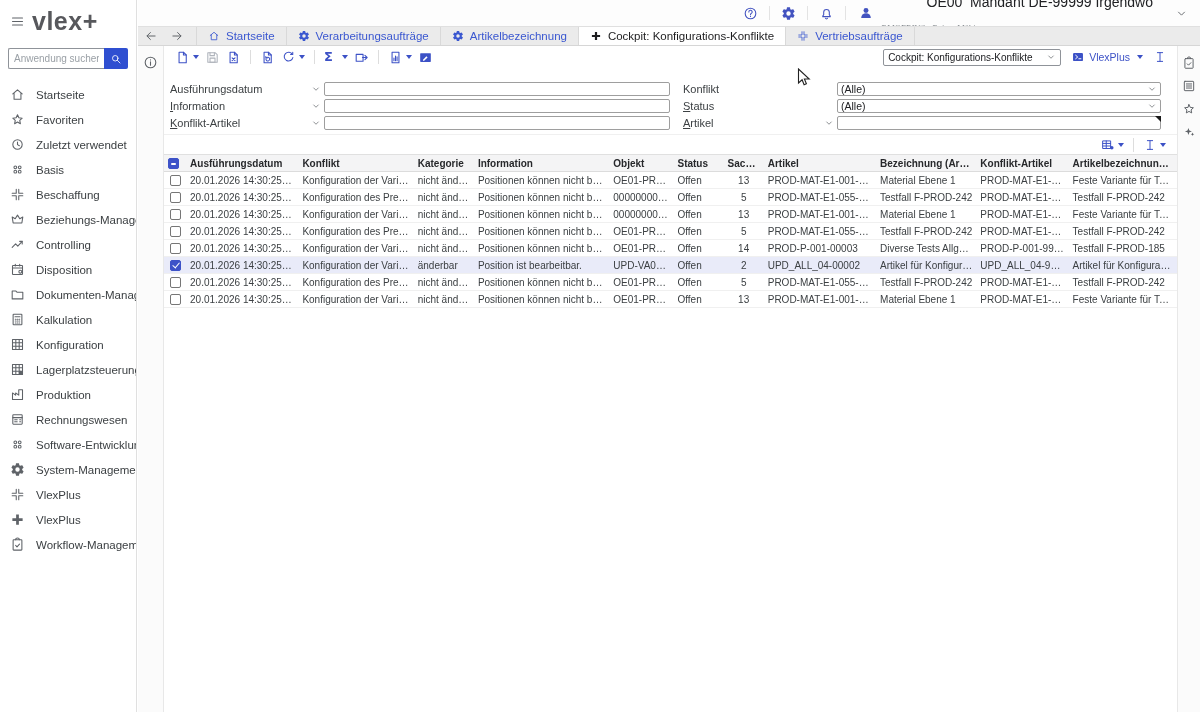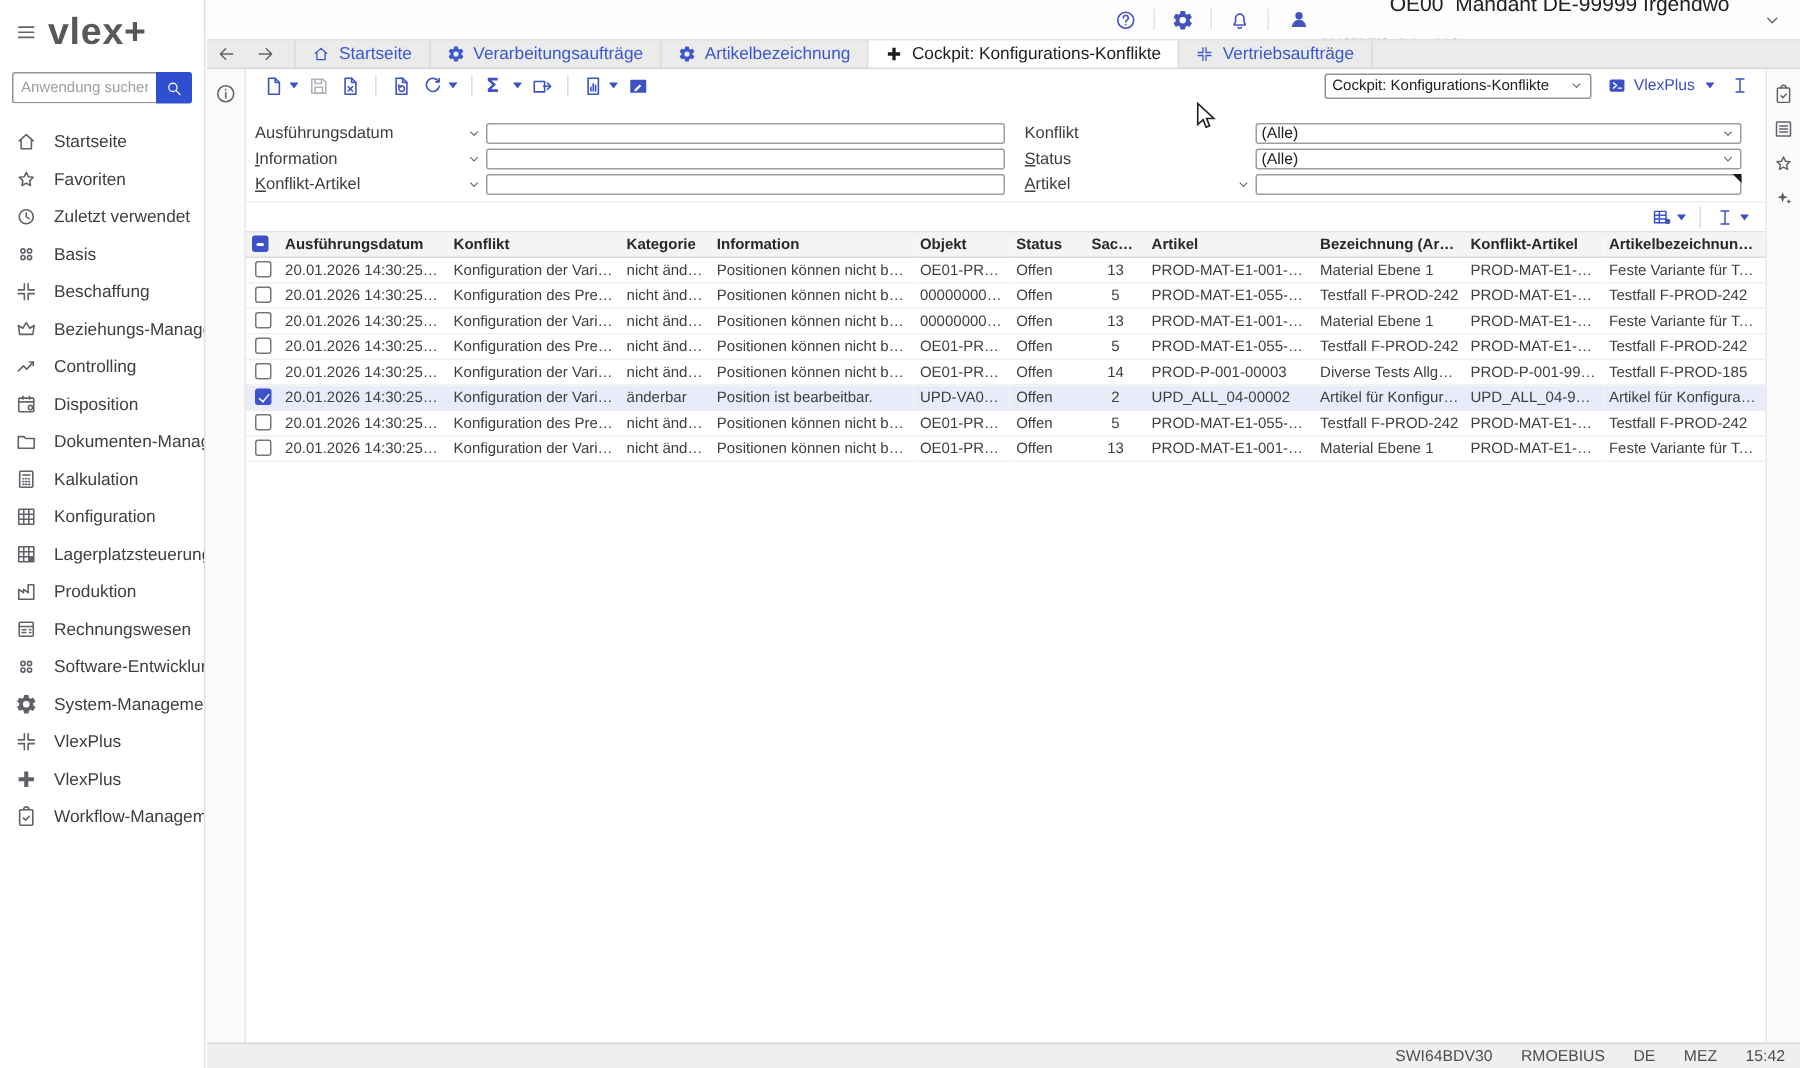--- a/index.html
+++ b/index.html
@@ -807,24 +807,17 @@
         </span>
         <span class="icon rail-ic">
           <svg viewBox="0 0 24 24" fill="none" stroke="currentColor" stroke-width="1.7" stroke-linecap="round" stroke-linejoin="round">
             <path fill="currentColor" stroke="none" d="M11 5l1.6 4.4L17 11l-4.4 1.6L11 17l-1.6-4.4L5 11l4.4-1.6z"></path>
             <path fill="currentColor" stroke="none" d="M18 13l.9 2.1L21 16l-2.1.9L18 19l-.9-2.1L15 16l2.1-.9z"></path>
           </svg>
         </span>
       </div>
   </div>
 
-  <footer class="statusbar">
-      <span class="sb-item">SWI64BDV30</span>
-      <span class="sb-item">RMOEBIUS</span>
-      <span class="sb-item">DE</span>
-      <span class="sb-item">MEZ</span>
-      <span class="sb-item">15:42</span>
-    </footer>
 </div>
 
 <svg class="cursor" width="14" height="20" viewBox="0 0 14 20">
   <path d="M1.5 1v14l3.6-3.2 2 5 2.3-1-2-4.8h4.8z" fill="#fff" stroke="#222" stroke-width="1.1"></path>
 </svg>
 
 </body></html>

